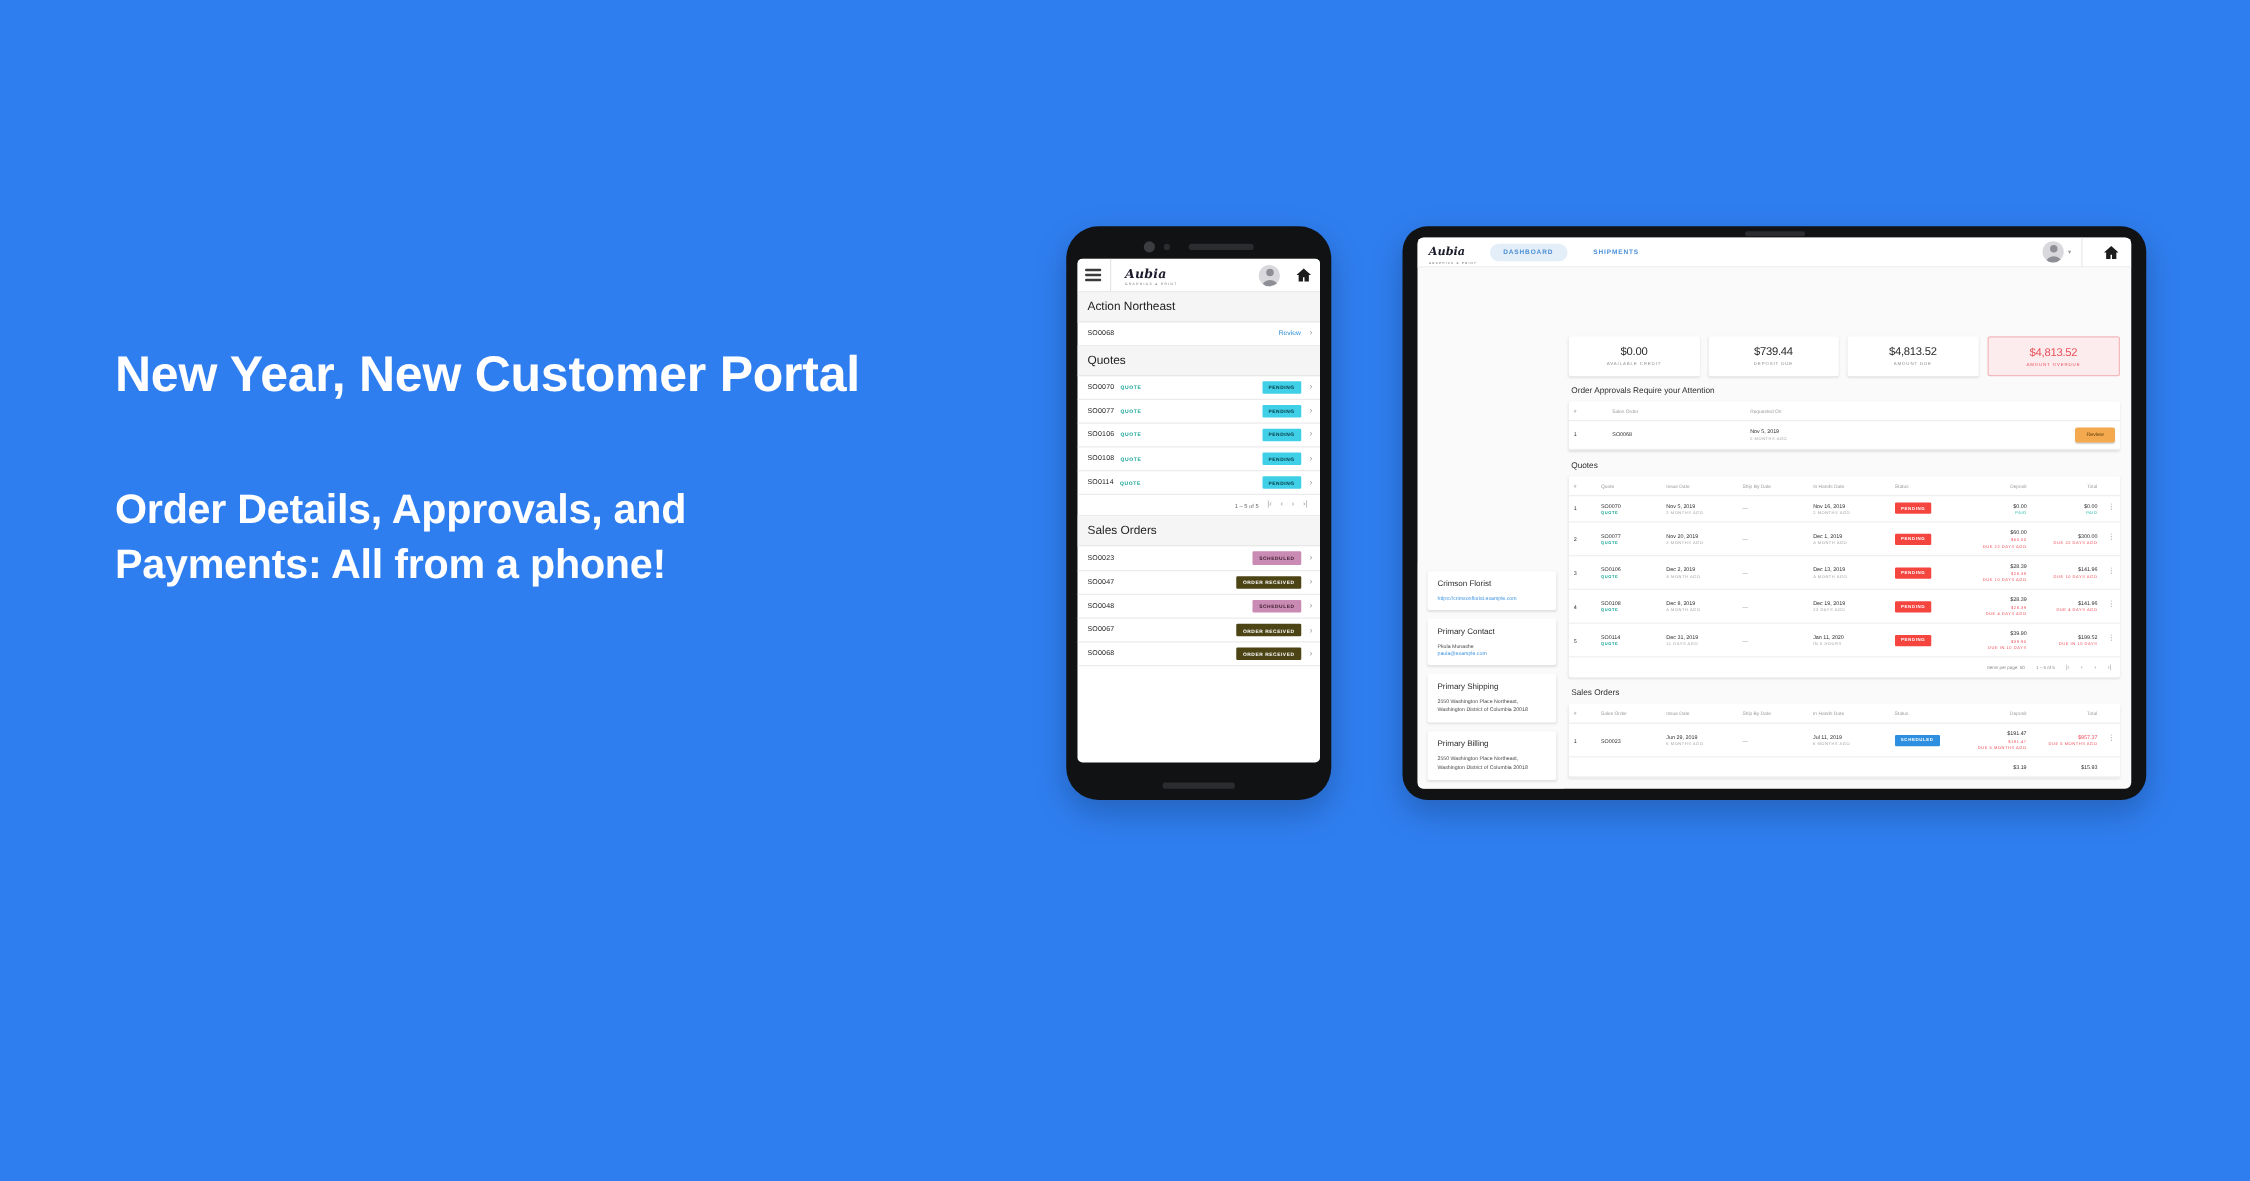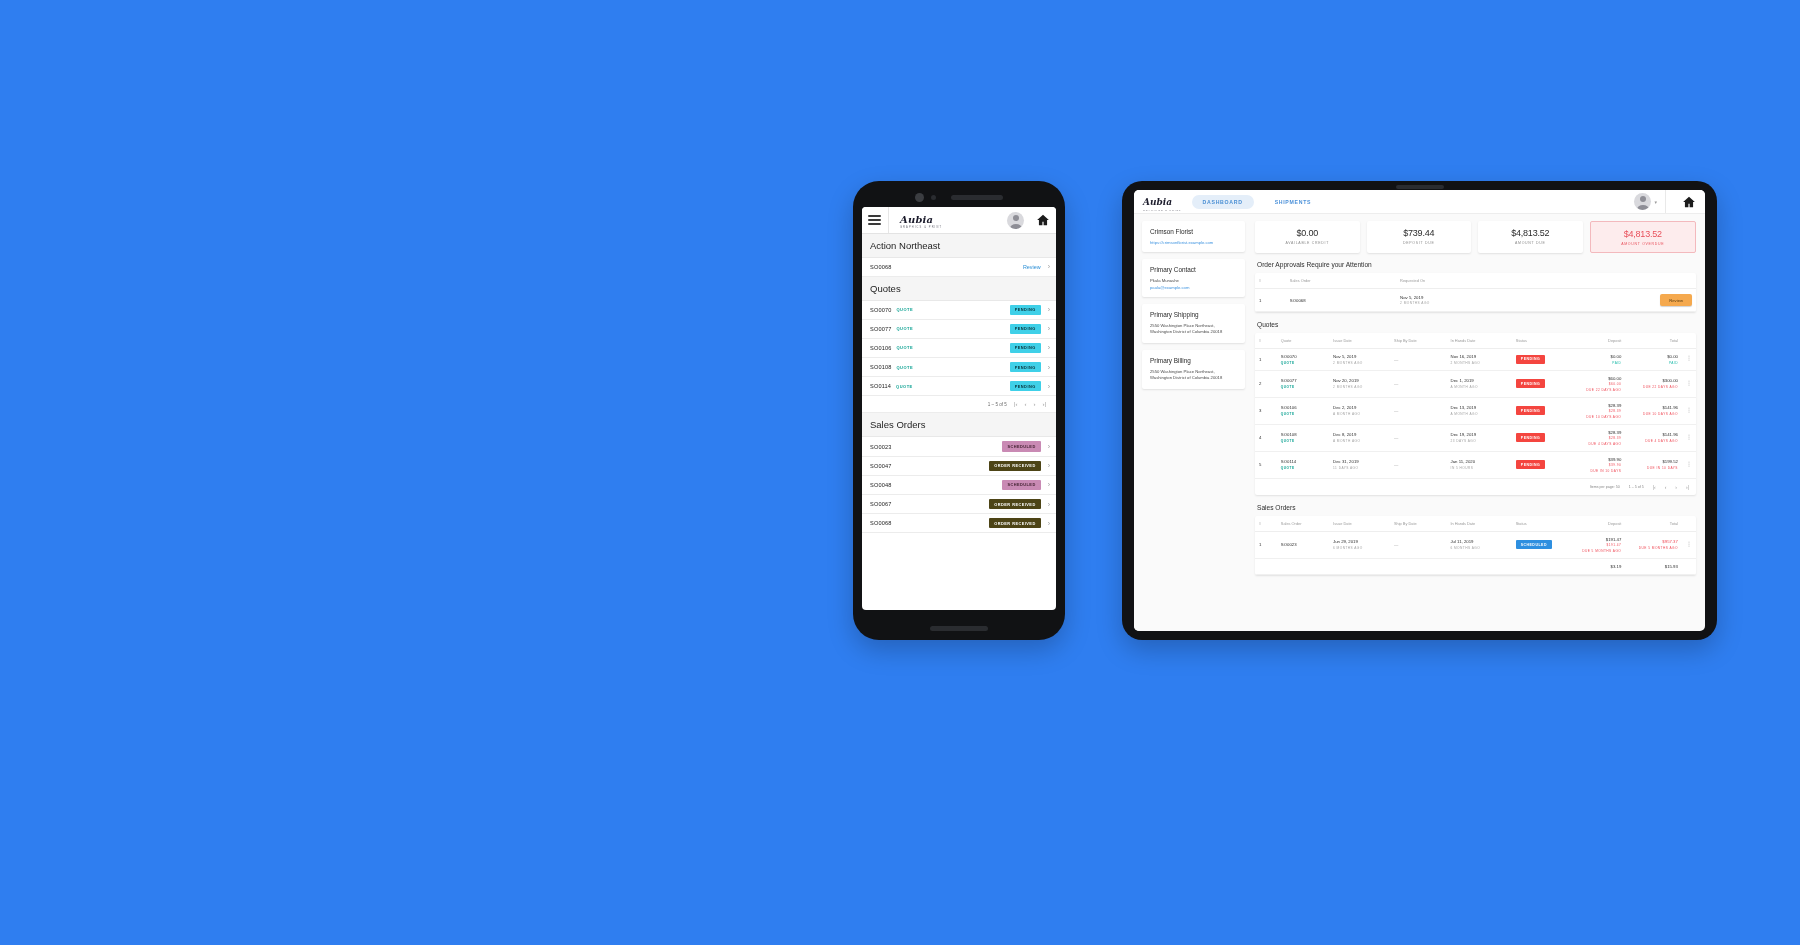--- a/index.html
+++ b/index.html
@@ -109,21 +109,21 @@
   }
   .t-logo .lg-name { font-family: "DejaVu Serif", serif; font-style: italic;
                      font-size: 9px; color: #1b1b2b; font-weight: 700; }
   .t-logo .lg-sub { font-size: 2.4px; color: #6b6b76; letter-spacing: 1px; display: block; }
   .navtab { font-size: 5.2px; font-weight: 700; letter-spacing: .7px; color: #4a90d9;
             padding: 4px 11px; border-radius: 10px; }
   .navtab.active { background: #e4eef9; color: #4a8fd4; }
   .caret { color: #9b9b9b; font-size: 5px; margin-left: 3px; }
   .t-avatar-wrap { display: flex; align-items: center; padding-right: 8px;
                    border-right: 1px solid #e9e9e9; height: 100%; }
-  .t-body { flex: 1; display: flex; overflow: hidden; }
+  .t-body { flex: 1; display: flex; overflow: hidden; align-items: flex-end; }
 
   .t-side { width: 117px; flex: none; padding: 7px 6px 0 8px; background: #fafafa; }
   .side-card { background: #fff; border-radius: 2px; padding: 7px 8px; margin-bottom: 7px;
                box-shadow: 0 1px 2px rgba(0,0,0,.10); }
   .side-title { font-size: 6.4px; color: #2a2a2a; margin-bottom: 5px; }
   .side-link { font-size: 4.2px; color: #3d93e0; word-break: break-all; }
   .side-text { font-size: 4.2px; color: #4a4a4a; line-height: 1.55; }
 
   .t-main { flex: 1; padding: 7px 9px 0 4px; overflow: hidden; }
   .kpi-row { display: flex; gap: 7px; margin-bottom: 8px; }
@@ -158,21 +158,24 @@
   .kebab { color: #888; font-size: 6px; line-height: .6; letter-spacing: 0; text-align: center; }
   .t-paginator { display: flex; align-items: center; justify-content: flex-end; gap: 9px;
                  font-size: 3.6px; color: #888; padding: 5px 7px; }
   .t-paginator .pg { font-size: 5px; color: #9b9b9b; }
   .dash { color: #8e8e8e; }
 </style>
 </head>
 <body>
 
 <div class="promo">
+  <div class="promo-h1">New Year, New Customer Portal</div>
   <div class="promo-h2">
+    <div>Order Details, Approvals, and</div>
+    <div>Payments: All from a phone!</div>
   </div>
 </div>
 
 <div class="device" id="phone">
   <div class="phone-top">
     <span class="cam-a"></span>
       <span class="cam-b"></span>
       <span class="earpiece"></span>
   </div>
   <div class="phone-chin"></div>

